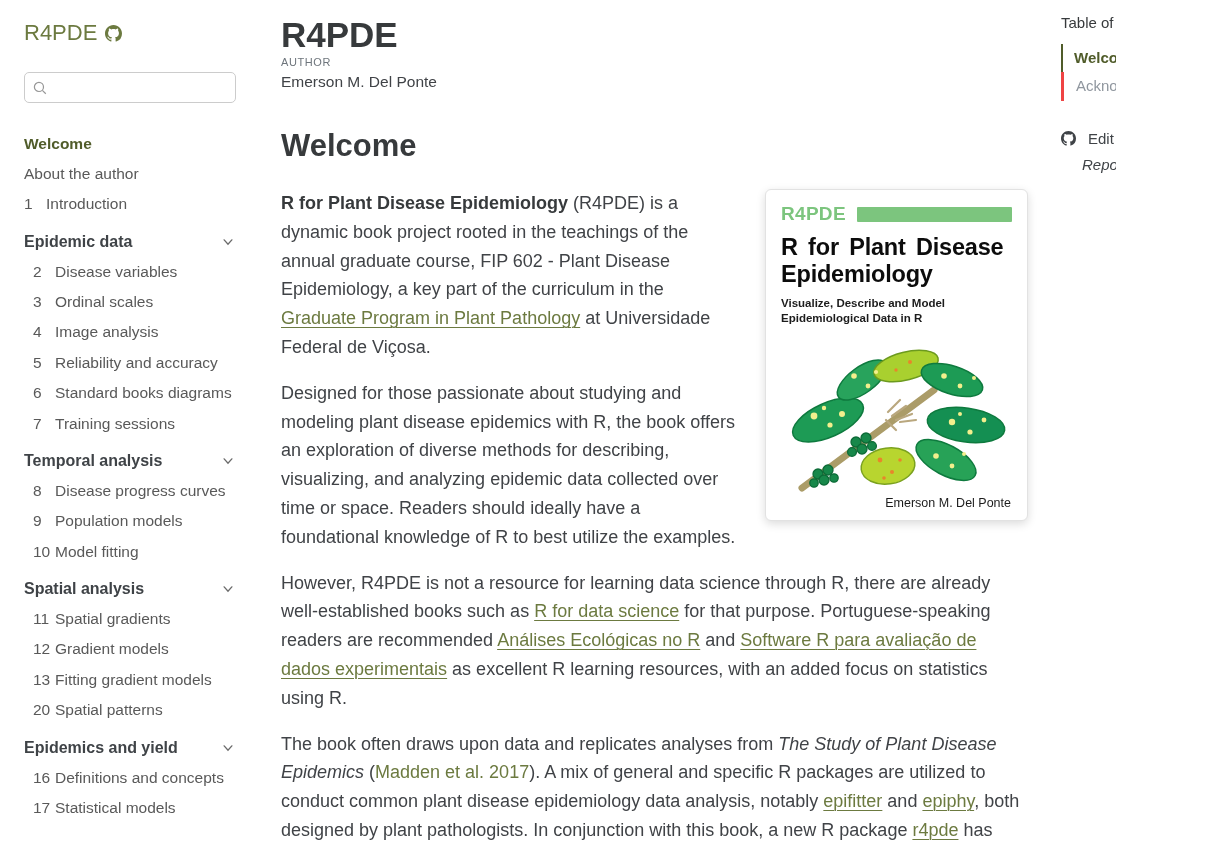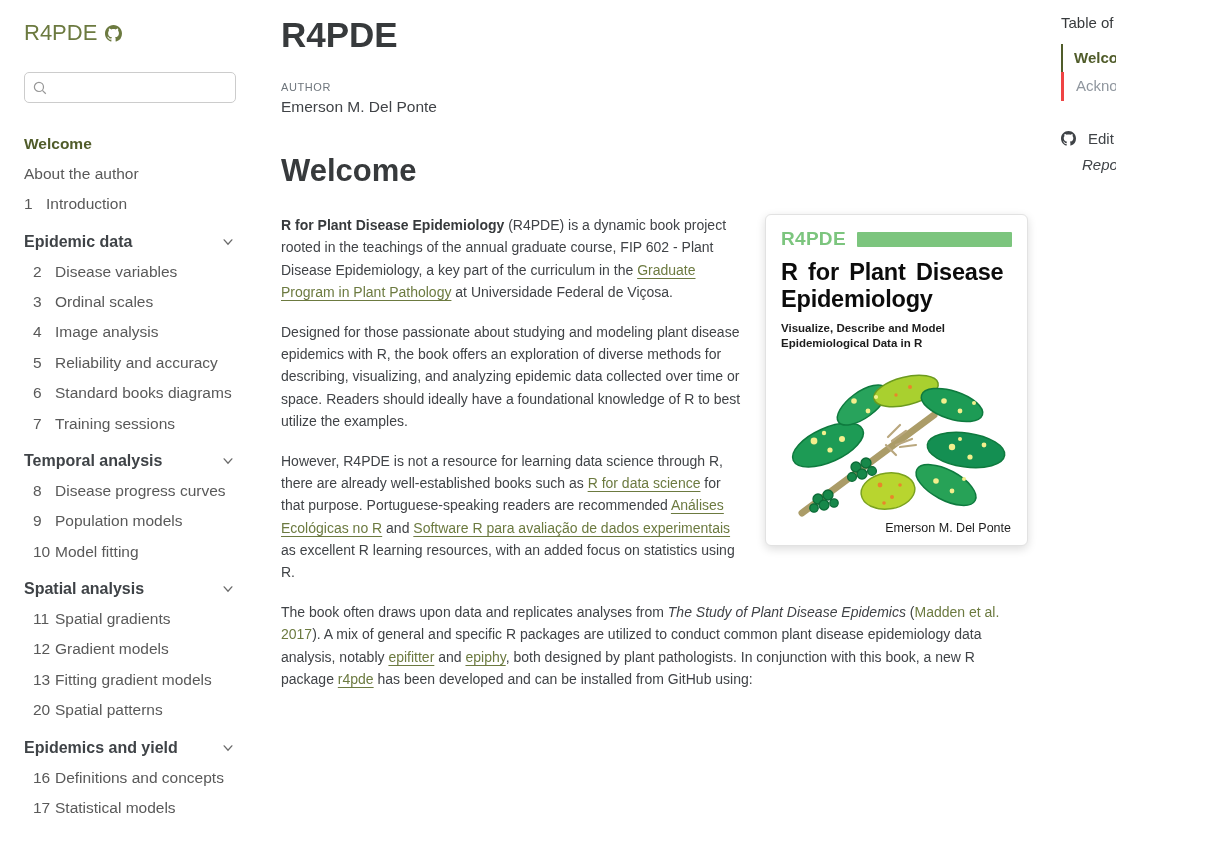--- a/index.html
+++ b/index.html
@@ -34,24 +34,24 @@
   .nav a.sub{padding-left:9px;}
   .nav a.sub .num{width:16px;margin-right:6px;}
   .nav-section{display:flex;align-items:center;justify-content:space-between;
     margin-top:8px;padding:5.5px 0;color:#3f4347;font-size:16px;cursor:pointer;font-weight:bold;}
   .nav-section .chev{color:#6a6a6a;display:inline-flex;margin-right:2px;}
   .nav-section .chev svg{width:12px;height:12px;}
 
   
   .main{position:absolute;left:281px;top:0;width:747px;padding-top:14px;}
   .book-title{font-size:35px;font-weight:700;color:var(--heading);line-height:1.2;}
-  .author-label{margin-top:25px;font-size:11px;letter-spacing:.6px;color:#6e757c;}
+  .author-label{font-size:11px;letter-spacing:.6px;color:#6e757c;}
   .author-name{margin-top:5px;font-size:15.5px;color:var(--body);}
   .page-heading{margin-top:37px;font-size:31px;font-weight:700;color:var(--heading);margin-bottom:25px;}
-  .content p{font-size:14px;line-height:1.6;margin-bottom:17px;color:var(--body);}
+  .content p{font-size:18px;line-height:1.6;margin-bottom:17px;color:var(--body);}
   .seg-bold{font-weight:700;color:var(--heading);}
   .seg-italic{font-style:italic;}
   a.seg-link{color:var(--accent);text-decoration:underline;text-underline-offset:2.5px;text-decoration-thickness:1px;}
   a.seg-cite{color:var(--accent);text-decoration:none;}
 
   
   .cover{float:right;width:263px;height:332px;margin:0 0 14px 22px;background:#fff;
     border:1px solid #e2e2e2;border-radius:6px;box-shadow:0 3px 10px rgba(0,0,0,.14);
     padding:13px 15px;position:relative;}
   .cover-head{display:flex;align-items:center;}

